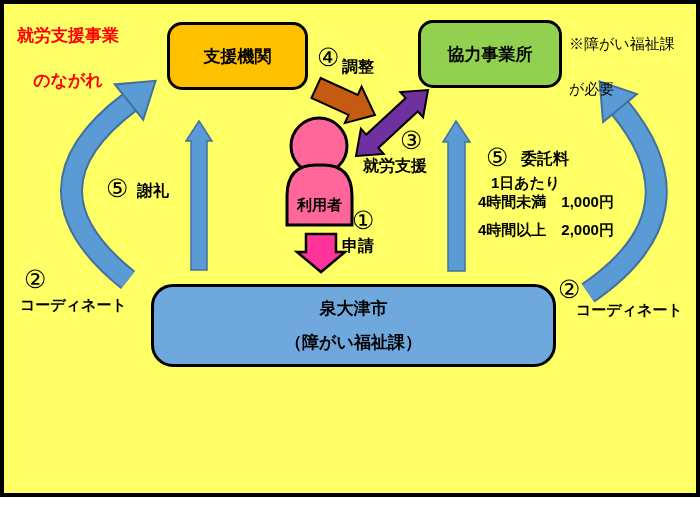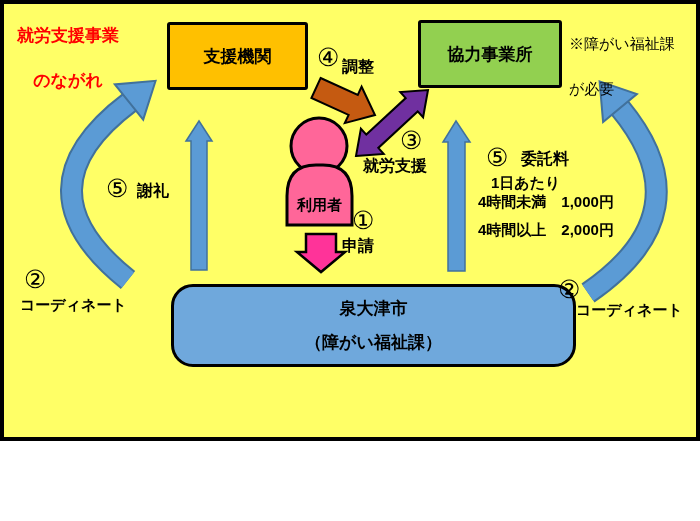--- a/index.html
+++ b/index.html
@@ -1,36 +1,36 @@
 <!DOCTYPE html>
 <html style="--bg: #FFFF66; --red: #FF0000; --orange: #FFC000; --green: #92D050; --city-blue: #6FA8DC; --arrow-blue: #5B9BD5; --arrow-blue-dark: #41719C; --person-pink: #FF6699; --apply-pink: #FF3399; --brown: #C55A11; --purple: #7030A0;"><head>
 <meta charset="utf-8">
 <style>
   html,body{margin:0;padding:0;}
   #stage{
     position:relative;
-    width:700px;height:441px;
+    width:700px;height:497px;
     box-sizing:border-box;
     border:4px solid #000;
     background:var(--bg,#FFFF66);
     font-family:"Liberation Sans",sans-serif;
     overflow:hidden;
     padding-left:36px;
   }
   #arrows{position:absolute;left:0;top:0;z-index:1;}
   .abs{position:absolute;z-index:3;}
   .title{
     color:var(--red,#FF0000);
     font-weight:bold;font-size:17px;line-height:1.32;
     text-align:center;white-space:pre-line;
   }
   .node{
     position:absolute;z-index:2;
     box-sizing:border-box;
-    border:3px solid #000;border-radius:3px;
+    border:3px solid #000;border-radius:15px;
     display:flex;align-items:center;justify-content:center;
     font-weight:bold;font-size:17px;color:#000;
   }
   .node-orange{background:var(--orange,#FFC000);}
   .node-green{background:var(--green,#92D050);}
   .node-city{
     background:var(--city-blue,#6FA8DC);
     border-radius:22px;flex-direction:column;gap:11px;
   }
   .note{
@@ -87,21 +87,21 @@
 
   <div class="abs title" style="left:8px;top:21px;width:112px;"><span>就労支援事業</span><br>
        <span>のながれ</span></div>
 
   <div class="node node-orange" style="left:163px;top:18px;width:141px;height:68px;">
     <span>支援機関</span>
   </div>
   <div class="node node-green" style="left:414px;top:16px;width:144px;height:68px;">
     <span>協力事業所</span>
   </div>
-  <div class="node node-city" style="left:147px;top:280px;width:405px;height:83px;margin-left:20px;">
+  <div class="node node-city" style="left:147px;top:280px;width:405px;height:83px;">
     <span>泉大津市</span>
     <span>（障がい福祉課）</span>
   </div>
 
   <div class="abs note" style="left:565px;top:29px;"><span>※障がい福祉課</span><br>
        <span>が必要</span></div>
 
   <div class="abs lbl" style="left:283px;top:192px;width:65px;text-align:center;font-family:Liberation Serif, serif;">利用者</div>
 
   <div class="abs num" style="left:313px;top:41px;">④</div>

